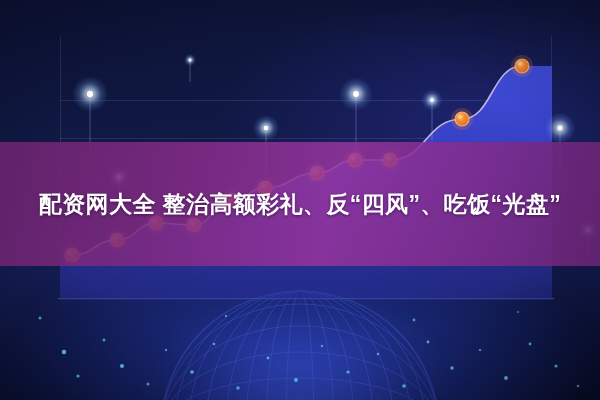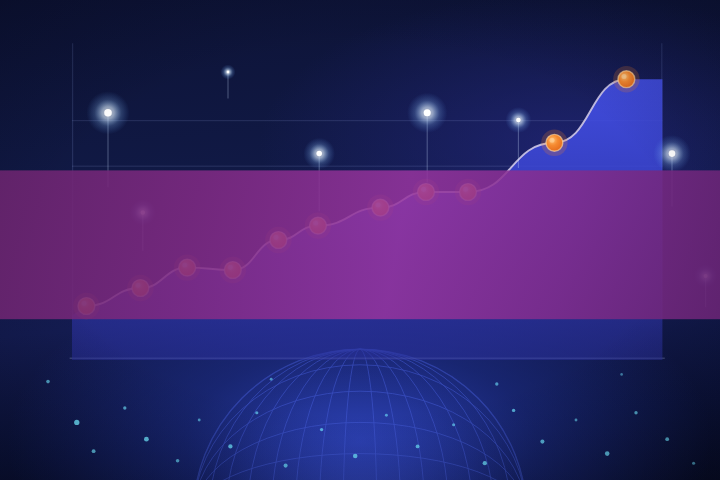--- a/index.html
+++ b/index.html
@@ -256,14 +256,15 @@
         <circle cx="588" cy="230" r="1.68" fill="#ffffff"></circle>
         <line x1="190" y1="60" x2="190" y2="82" stroke="#cfe2ff" stroke-width="0.9" opacity="0.30"></line>
         <circle cx="190" cy="60" r="6.24" fill="url(#starGrad)" opacity="0.75"></circle>
         <circle cx="190" cy="60" r="1.2" fill="#ffffff"></circle>
       </g>
   </svg>
 
   <div class="bg-vignette"></div>
 
   <div class="band"></div>
+  <div class="band-title">配资网大全 整治高额彩礼、反“四风”、吃饭“光盘”</div>
 
 </div>
 
 </body></html>

